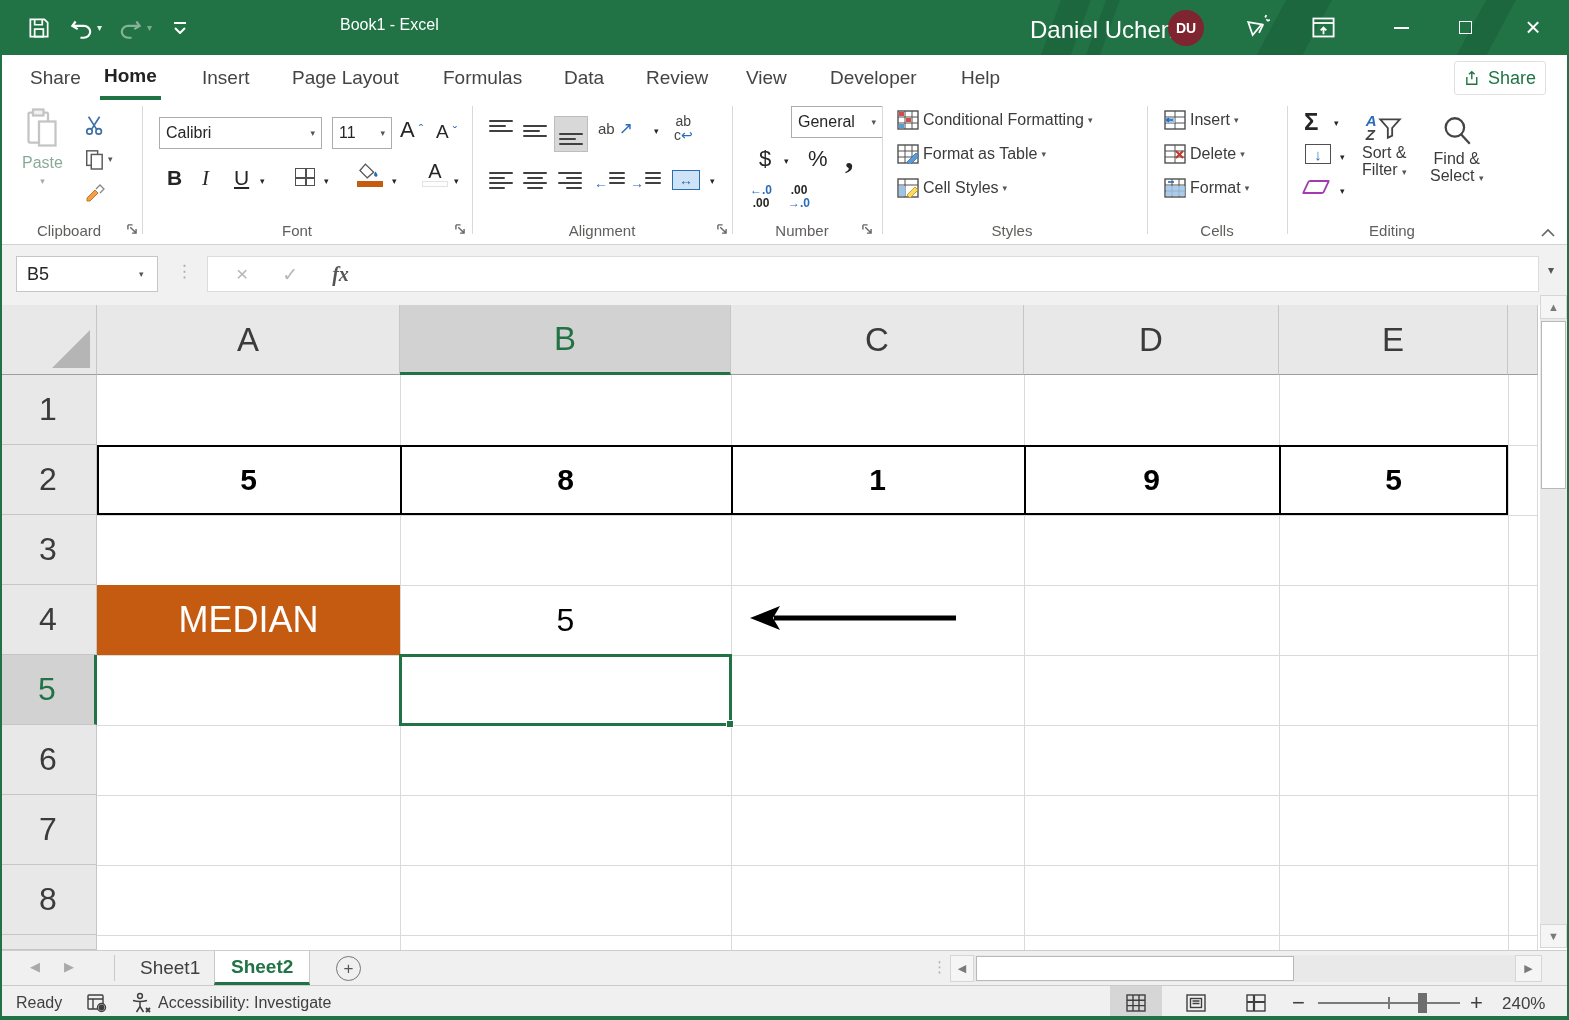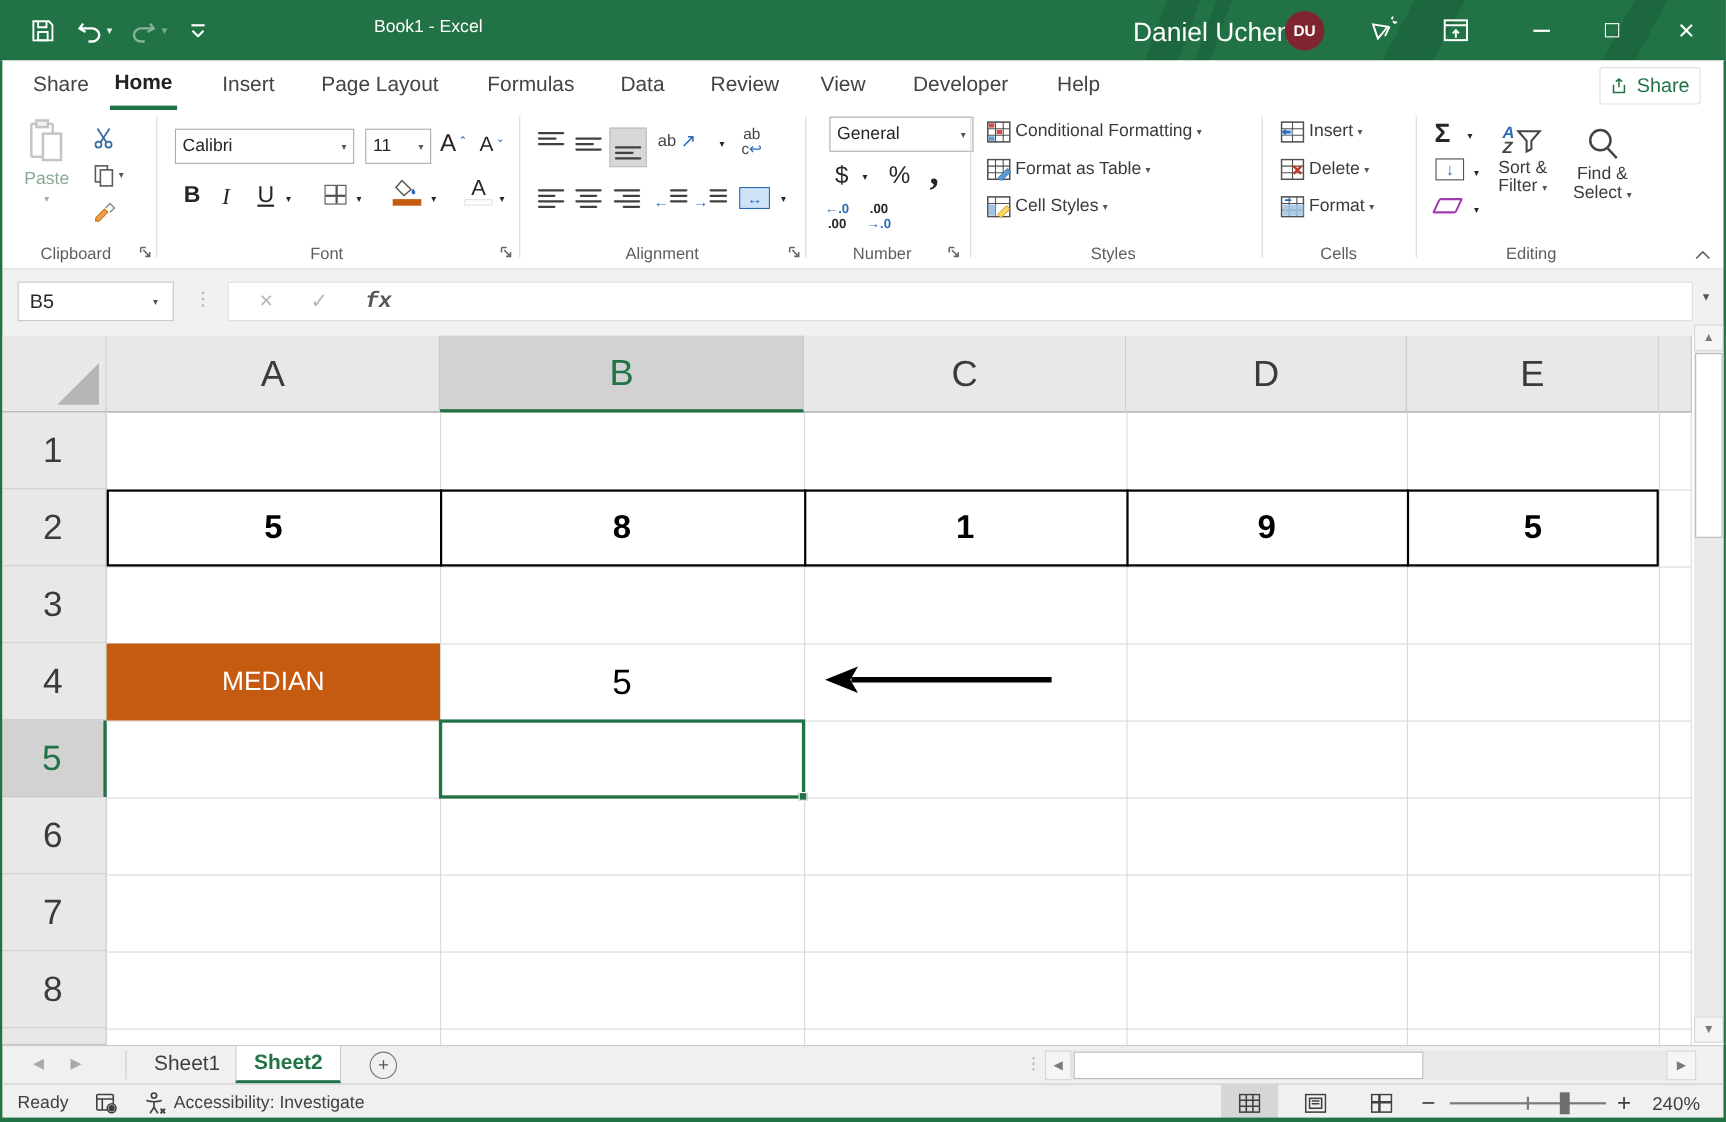--- a/index.html
+++ b/index.html
@@ -363,21 +363,21 @@
     <span class="rbtn dd" style="left:708px;top:76px">▾</span>
     <span class="glabel" style="left:545px;width:110px">Alignment</span>
     <span class="launcher" style="left:713px">
       <svg width="14" height="14" viewBox="0 0 12 12">
           <path d="M2.5 2.5h4M2.5 2.5v4" stroke="#666" fill="none" stroke-width="1.2"></path>
           <path d="M4.5 4.5l5 5M9.5 6v3.5H6" stroke="#666" fill="none" stroke-width="1.2"></path>
         </svg>
     </span>
     <div class="gsep" style="left:730px"></div>
 
-    <div class="combo" style="left:752px;top:6px;width:131px;height:32px">
+    <div class="combo" style="left:789px;top:6px;width:92px;height:32px">
       <span>General</span>
         <span class="dd">▾</span>
     </div>
     <span class="rbtn" style="left:757px;top:46px;font-size:22px">
         <span>$</span>
       </span>
     <span class="rbtn dd" style="left:782px;top:56px">▾</span>
     <span class="rbtn" style="left:806px;top:46px;font-size:22px">
         <span>%</span>
       </span>
@@ -511,21 +511,21 @@
 
   <div class="abs fbar">
     <div class="namebox">
       <span>B5</span>
       <span class="dd" style="position:absolute;left:122px">▾</span>
     </div>
     <span style="position:absolute;left:174px;top:16px;color:#b0b0b0;font-size:17px;letter-spacing:0">⋮</span>
     <div class="fxpanel">
       <span style="margin-left:28px;color:#b5b5b5;font-size:21px;cursor:default">×</span>
       <span style="margin-left:34px;color:#b5b5b5;font-size:19px;cursor:default">✓</span>
-      <span style="margin-left:34px;color:#555;font-size:20px;font-style:italic;font-family:Liberation Mono, monospace;font-weight:bold;cursor:pointer">fx</span>
+      <span style="margin-left:34px;color:#555;font-size:20px;font-style:italic;font-family:Liberation Serif, serif;font-weight:bold;cursor:pointer">fx</span>
       <span style="margin-left:40px;flex:1;font-size:18px;color:#222"></span>
     </div>
     <span class="dd" style="position:absolute;left:1546px;top:18px;font-size:12px">▾</span>
   </div>
 
   <div class="abs" style="left:0;top:305px;width:97px;height:70px;background:#e8e8e8;border-right:1px solid #c6c6c6;border-bottom:1px solid #9e9e9e">
     <i class="abs" style="right:6px;bottom:6px;width:0;height:0;border-left:38px solid transparent;border-bottom:38px solid #b5b5b5"></i>
   </div>
 
   <div class="colhdr" style="left:97px;width:303px">
@@ -600,21 +600,21 @@
   <div class="cell-val" style="left:731px;top:445px;width:293px;height:70px;font-weight:bold">
       <span>1</span>
     </div>
   <div class="cell-val" style="left:1024px;top:445px;width:255px;height:70px;font-weight:bold">
       <span>9</span>
     </div>
   <div class="cell-val" style="left:1279px;top:445px;width:229px;height:70px;font-weight:bold">
       <span>5</span>
     </div>
 
-  <div class="cell-val" style="left:97px;top:585px;width:303px;height:70px;background:#C55A11;color:#fff;font-size:24px">
+  <div class="cell-val" style="left:97px;top:585px;width:303px;height:70px;background:#C55A11;color:#fff;font-size:36px">
       <span>MEDIAN</span>
     </div>
 
   <div class="cell-val" style="left:400px;top:585px;width:331px;height:70px;font-size:32px">
       <span>5</span>
     </div>
 
   <svg class="abs" style="left:748px;top:600px" width="212" height="36" viewBox="0 0 212 36">
     <line x1="26" y1="18" x2="208" y2="18" stroke="#000" stroke-width="5"></line>
     <polygon points="2,18 32,6 25,18 32,30" fill="#000"></polygon>

